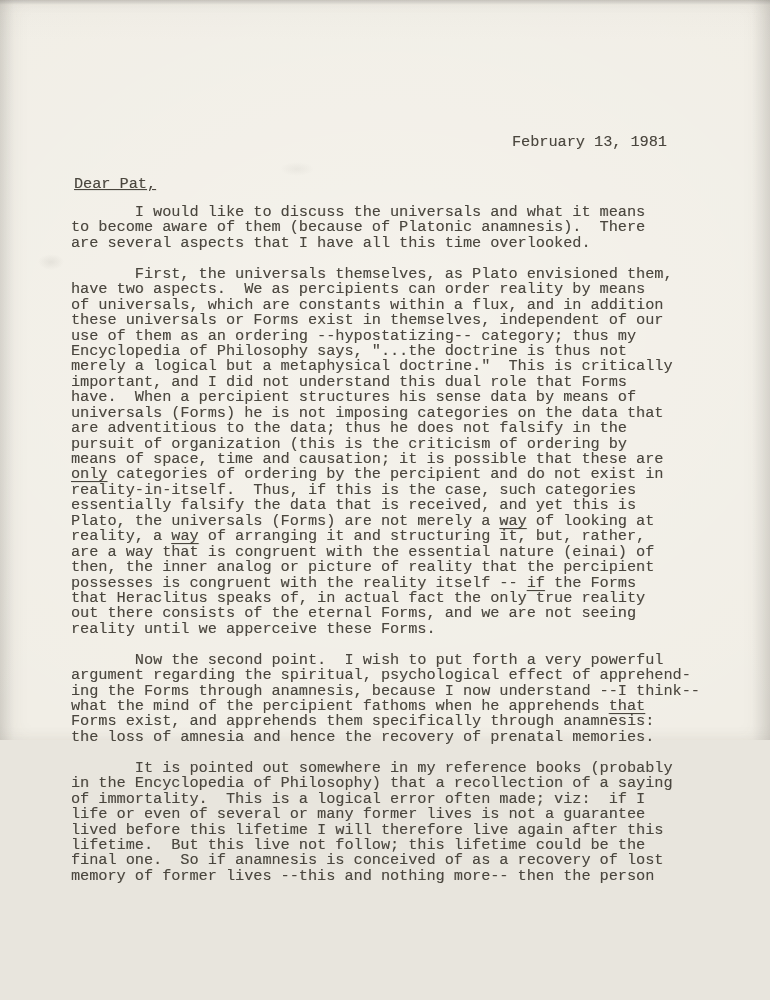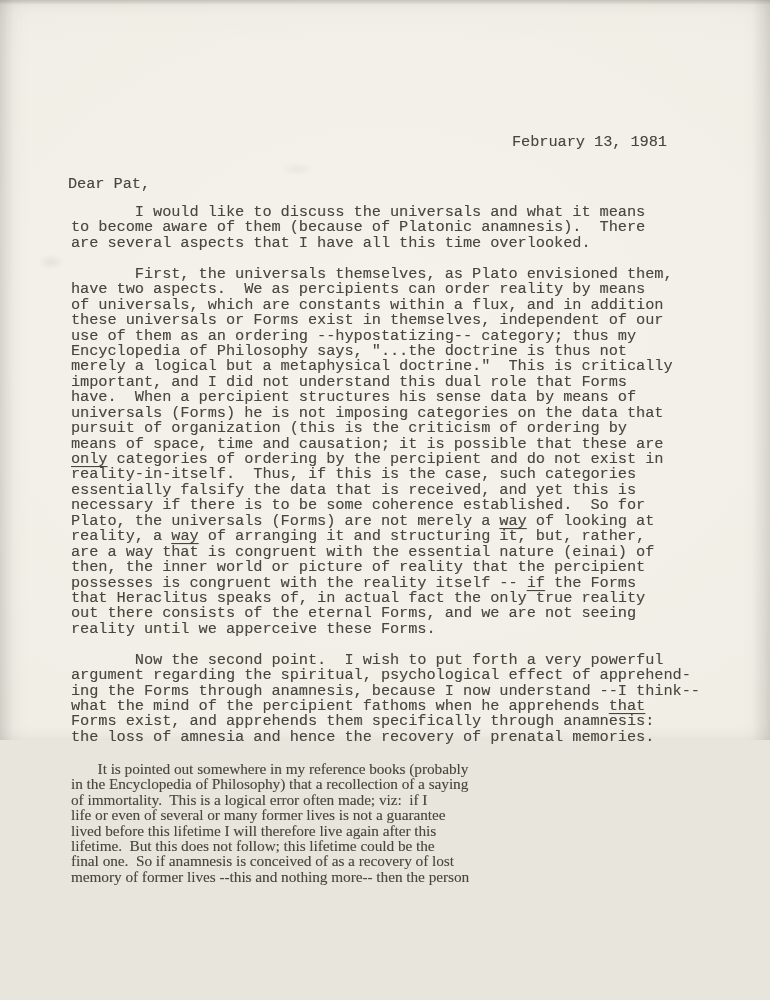--- a/index.html
+++ b/index.html
@@ -50,36 +50,36 @@
     background: radial-gradient(closest-side, rgba(110,106,98,0.07), rgba(0,0,0,0));
   }
   .date {
     position: absolute;
     left: 512px;
     top: 135px;
     white-space: pre;
   }
   .salutation {
     position: absolute;
-    left: 68px;
+    left: 74px;
     top: 177px;
     white-space: pre;
+    text-decoration: underline;
   }
   .letter-body {
     position: absolute;
     left: 71px;
     top: 205px;
     width: 650px;
   }
   .para {
     margin: 0 0 15.45px 0;
   }
   .para:last-child {
     margin-bottom: 12px;
-    font-family: Liberation Serif, serif;
   }
   .line {
     white-space: pre;
     height: 15.45px;
   }
   .u {
     text-decoration: underline;
     text-decoration-thickness: 1.3px;
     text-underline-offset: 3px;
     margin-top: 17px;
@@ -104,47 +104,47 @@
         <div class="line"><span>       First, the universals themselves, as Plato envisioned them,</span></div>
         <div class="line"><span>have two aspects.  We as percipients can order reality by means</span></div>
         <div class="line"><span>of universals, which are constants within a flux, and in addition</span></div>
         <div class="line"><span>these universals or Forms exist in themselves, independent of our</span></div>
         <div class="line"><span>use of them as an ordering --hypostatizing-- category; thus my</span></div>
         <div class="line"><span>Encyclopedia of Philosophy says, "...the doctrine is thus not</span></div>
         <div class="line"><span>merely a logical but a metaphysical doctrine."  This is critically</span></div>
         <div class="line"><span>important, and I did not understand this dual role that Forms</span></div>
         <div class="line"><span>have.  When a percipient structures his sense data by means of</span></div>
         <div class="line"><span>universals (Forms) he is not imposing categories on the data that</span></div>
+        <div class="line"><span>are adventitious to the data; thus he does not falsify in the</span></div>
         <div class="line"><span>pursuit of organization (this is the criticism of ordering by</span></div>
         <div class="line"><span>means of space, time and causation; it is possible that these are</span></div>
         <div class="line"><span class="u">only</span><span> categories of ordering by the percipient and do not exist in</span></div>
         <div class="line"><span>reality-in-itself.  Thus, if this is the case, such categories</span></div>
         <div class="line"><span>essentially falsify the data that is received, and yet this is</span></div>
-        <div class="line"><span>necessary if there is to be some coherence established.  So for</span></div>
         <div class="line"><span>Plato, the universals (Forms) are not merely a </span><span class="u">way</span><span> of looking at</span></div>
         <div class="line"><span>reality, a </span><span class="u">way</span><span> of arranging it and structuring it, but, rather,</span></div>
         <div class="line"><span>are a way that is congruent with the essential nature (einai) of</span></div>
-        <div class="line"><span>then, the inner world or picture of reality that the percipient</span></div>
+        <div class="line"><span>then, the inner analog or picture of reality that the percipient</span></div>
         <div class="line"><span>possesses is congruent with the reality itself -- </span><span class="u">if</span><span> the Forms</span></div>
         <div class="line"><span>that Heraclitus speaks of, in actual fact the only true reality</span></div>
         <div class="line"><span>out there consists of the eternal Forms, and we are not seeing</span></div>
         <div class="line"><span>reality until we apperceive these Forms.</span></div>
       </div>
       <div class="para">
         <div class="line"><span>       Now the second point.  I wish to put forth a very powerful</span></div>
         <div class="line"><span>argument regarding the spiritual, psychological effect of apprehend-</span></div>
         <div class="line"><span>ing the Forms through anamnesis, because I now understand --I think--</span></div>
         <div class="line"><span>what the mind of the percipient fathoms when he apprehends </span><span class="u">that</span></div>
         <div class="line"><span>Forms exist, and apprehends them specifically through anamnesis:</span></div>
         <div class="line"><span>the loss of amnesia and hence the recovery of prenatal memories.</span></div>
       </div>
       <div class="para">
         <div class="line"><span>       It is pointed out somewhere in my reference books (probably</span></div>
         <div class="line"><span>in the Encyclopedia of Philosophy) that a recollection of a saying</span></div>
         <div class="line"><span>of immortality.  This is a logical error often made; viz:  if I</span></div>
         <div class="line"><span>life or even of several or many former lives is not a guarantee</span></div>
         <div class="line"><span>lived before this lifetime I will therefore live again after this</span></div>
-        <div class="line"><span>lifetime.  But this does not follow; this lifetime could be the</span></div>
+        <div class="line"><span>lifetime.  But this live not follow; this lifetime could be the</span></div>
         <div class="line"><span>final one.  So if anamnesis is conceived of as a recovery of lost</span></div>
         <div class="line"><span>memory of former lives --this and nothing more-- then the person</span></div>
       </div>
     </div>
 </div>
 
 </body></html>

